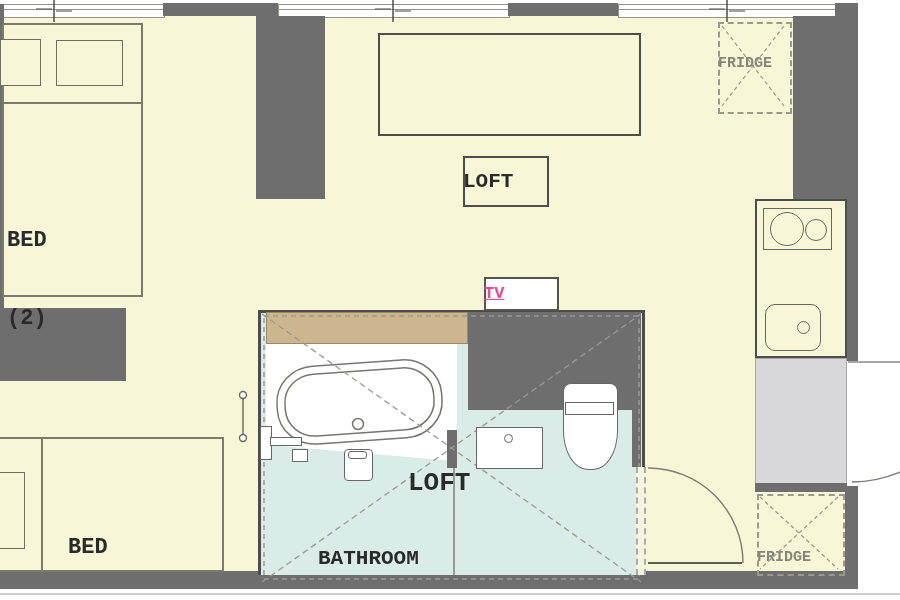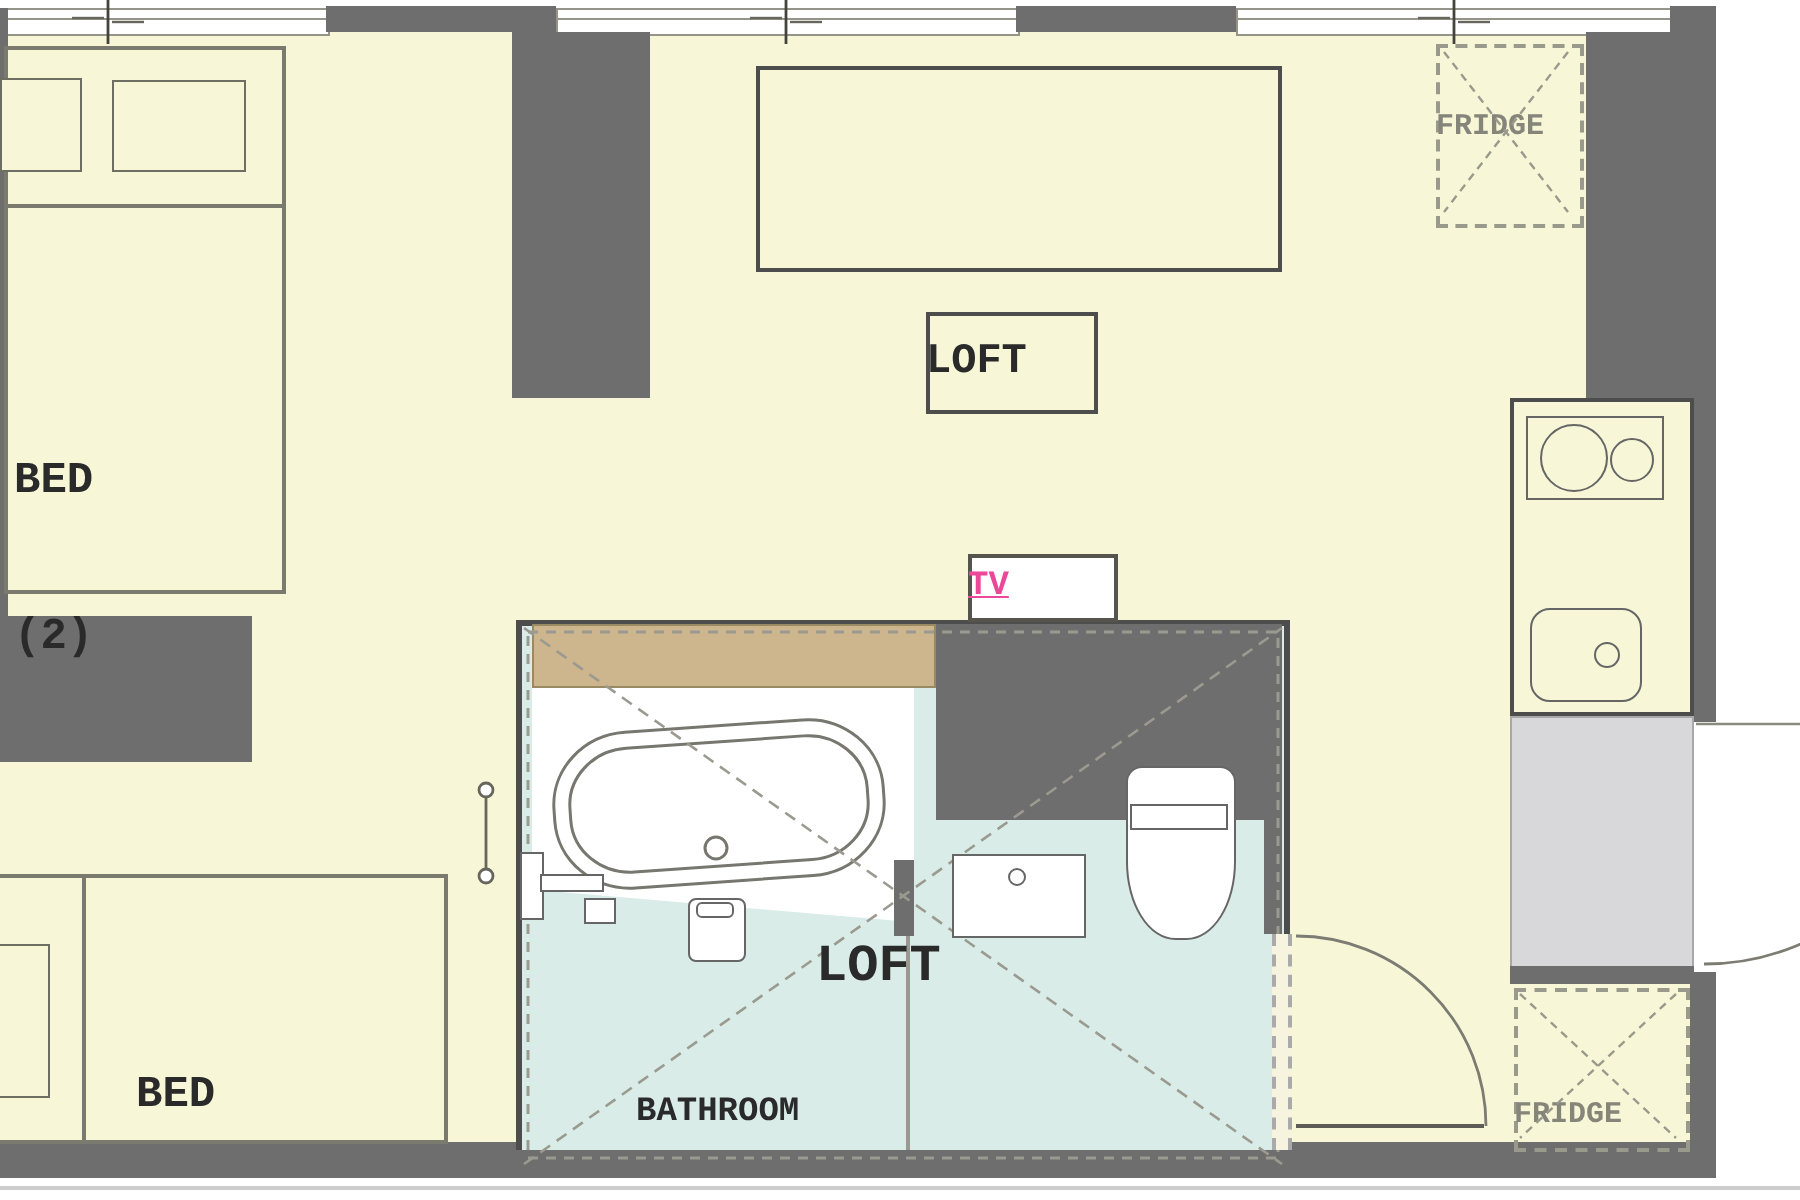--- a/index.html
+++ b/index.html
@@ -120,21 +120,21 @@
     <div class="fix" style="left:218px;top:117px;width:67px;height:42px;">
       <div class="fix" style="left:27px;top:6px;width:9px;height:9px;border-radius:50%;"></div>
     </div>
     <div class="fix" style="left:305px;top:73px;width:55px;height:87px;border-radius:8px 8px 45% 45%;">
       <div class="fix" style="left:1px;top:18px;width:49px;height:13px;"></div>
     </div>
     <div class="abs" style="left:195px;top:158px;width:2px;height:107px;background:#99998f;"></div>
     <div class="abs" style="left:378px;top:157px;width:10px;height:108px;background:#f6f4df;border-left:2px dashed #aaa;border-right:2px dashed #aaa;box-sizing:border-box;"></div>
 
     <div class="lbl" style="left:150px;top:158px;width:90px;font-size:26px;">LOFT</div>
-    <div class="lbl" style="left:60px;top:237px;width:110px;font-size:17px;">BATHROOM</div>
+    <div class="lbl" style="left:60px;top:237px;width:110px;font-size:21px;">BATHROOM</div>
   </div>
 
   <div class="abs" style="left:484px;top:277px;width:75px;height:34px;background:#fff;border:2px solid #55554d;box-sizing:border-box;z-index:20;"></div>
   <div class="lbl" style="left:484px;top:284px;width:67px;font-size:17px;z-index:21;color:#ec4899;text-decoration:underline;">TV</div>
 
   <svg width="900" height="600" viewBox="0 0 900 600" style="position:absolute;left:0;top:0;z-index:50;pointer-events:none;">
 
     <g stroke="#44443c" stroke-width="1.4">
       <line x1="54" y1="0" x2="54" y2="22"></line>
         <line x1="393" y1="0" x2="393" y2="22"></line>

